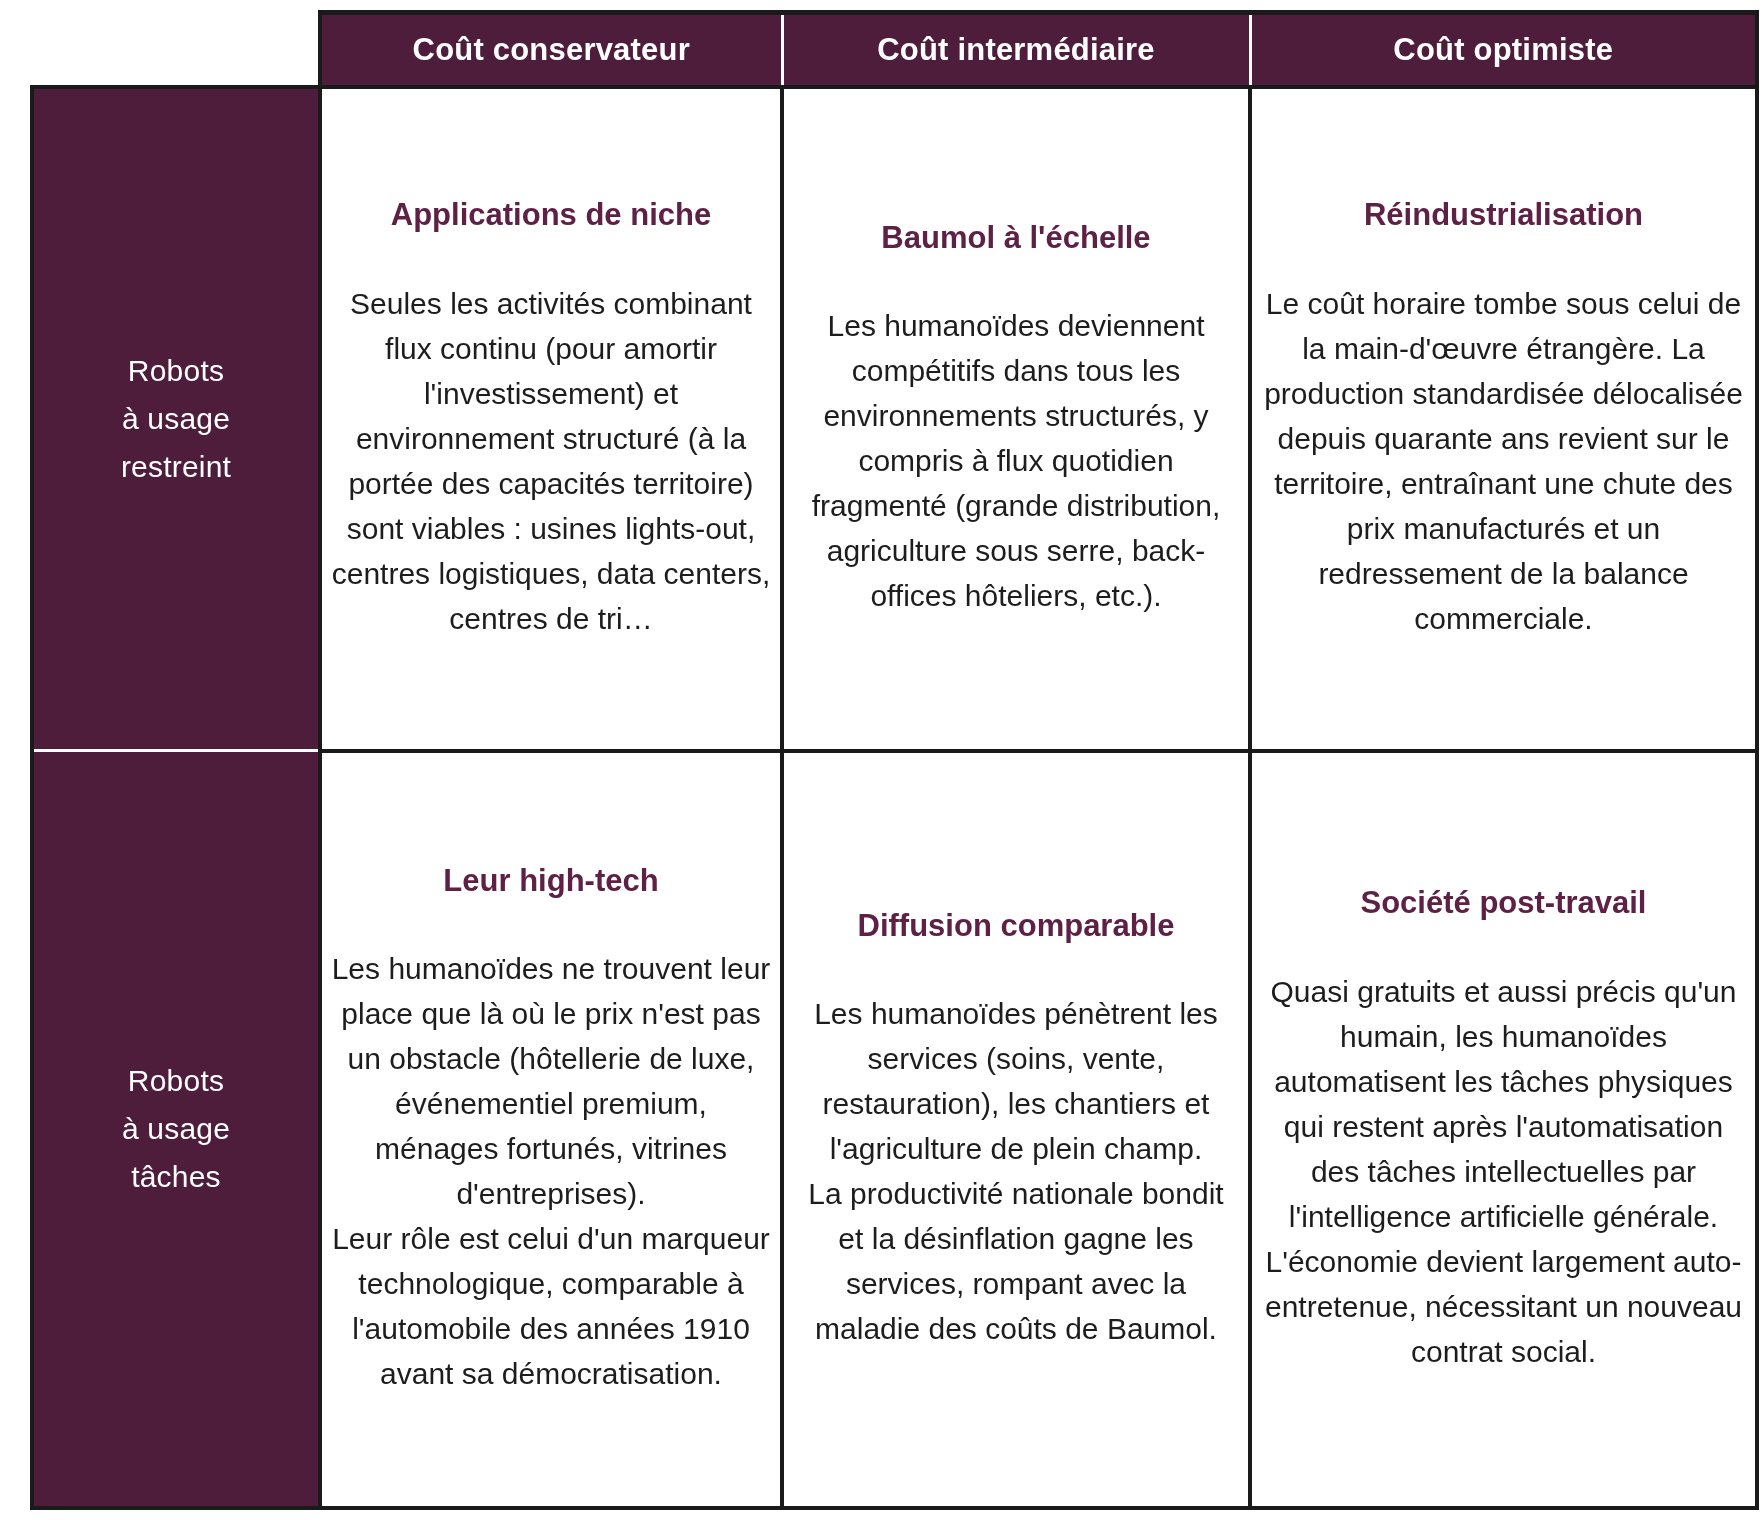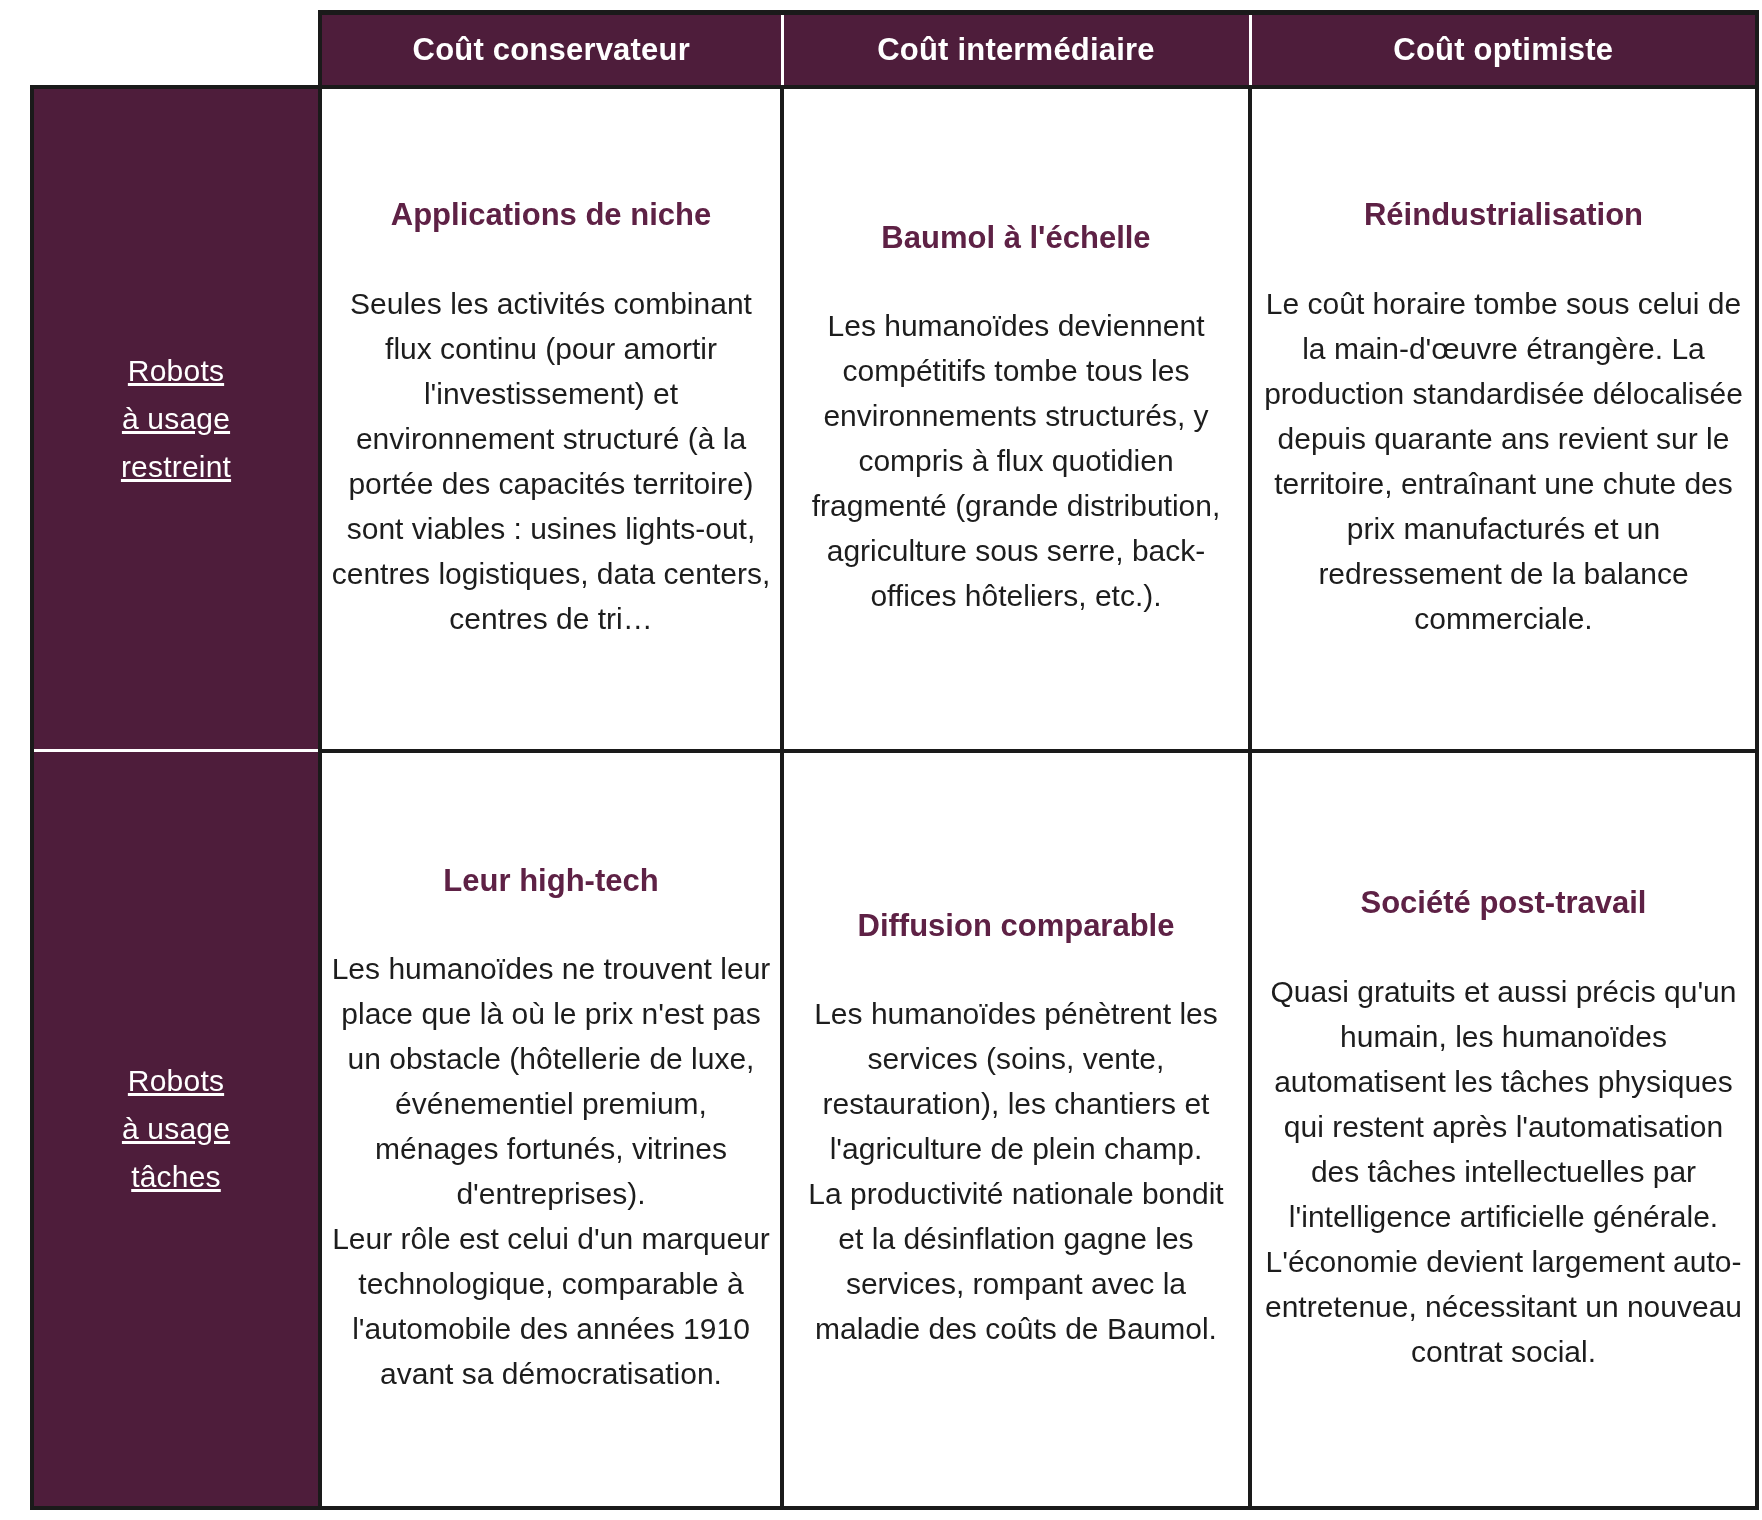--- a/index.html
+++ b/index.html
@@ -59,21 +59,20 @@
     background: var(--maroon-bg);
     color: var(--header-label-text);
     font-size: 30px;
     font-weight: normal;
     text-align: center;
     vertical-align: middle;
     line-height: 1.6;
     border-left: 4px solid var(--border-color);
     border-right: 4px solid var(--border-color);
     letter-spacing: 0.2px;
-    text-decoration: underline;
   }
   th.row-header.rh-first  { border-top: 4px solid var(--border-color); border-bottom: 3px solid #ffffff; }
   th.row-header.rh-second { border-top: 3px solid #ffffff; border-bottom: 4px solid var(--border-color); }
   .rh-line { display: block; }
 
   td.content-cell {
     background: #ffffff;
     border: 4px solid var(--border-color);
     vertical-align: middle;
     padding: 12px 8px;
@@ -130,21 +129,21 @@
       </th>
       <td class="content-cell">
         <div class="cell-inner">
           <h3 class="cell-title">Applications de niche</h3>
           <p class="cell-body">Seules les activités combinant flux continu (pour amortir l'investissement) et environnement structuré (à la portée des capacités territoire) sont viables : usines lights-out, centres logistiques, data centers, centres de tri…</p>
         </div>
       </td>
       <td class="content-cell">
         <div class="cell-inner">
           <h3 class="cell-title">Baumol à l'échelle</h3>
-          <p class="cell-body">Les humanoïdes deviennent compétitifs tombe tous les environnements structurés, y compris à flux quotidien fragmenté (grande distribution, agriculture sous serre, back-offices hôteliers, etc.).</p>
+          <p class="cell-body">Les humanoïdes deviennent compétitifs dans tous les environnements structurés, y compris à flux quotidien fragmenté (grande distribution, agriculture sous serre, back-offices hôteliers, etc.).</p>
         </div>
       </td>
       <td class="content-cell">
         <div class="cell-inner">
           <h3 class="cell-title">Réindustrialisation</h3>
           <p class="cell-body">Le coût horaire tombe sous celui de la main-d'œuvre étrangère. La production standardisée délocalisée depuis quarante ans revient sur le territoire, entraînant une chute des prix manufacturés et un redressement de la balance commerciale.</p>
         </div>
       </td>
     </tr>
 

